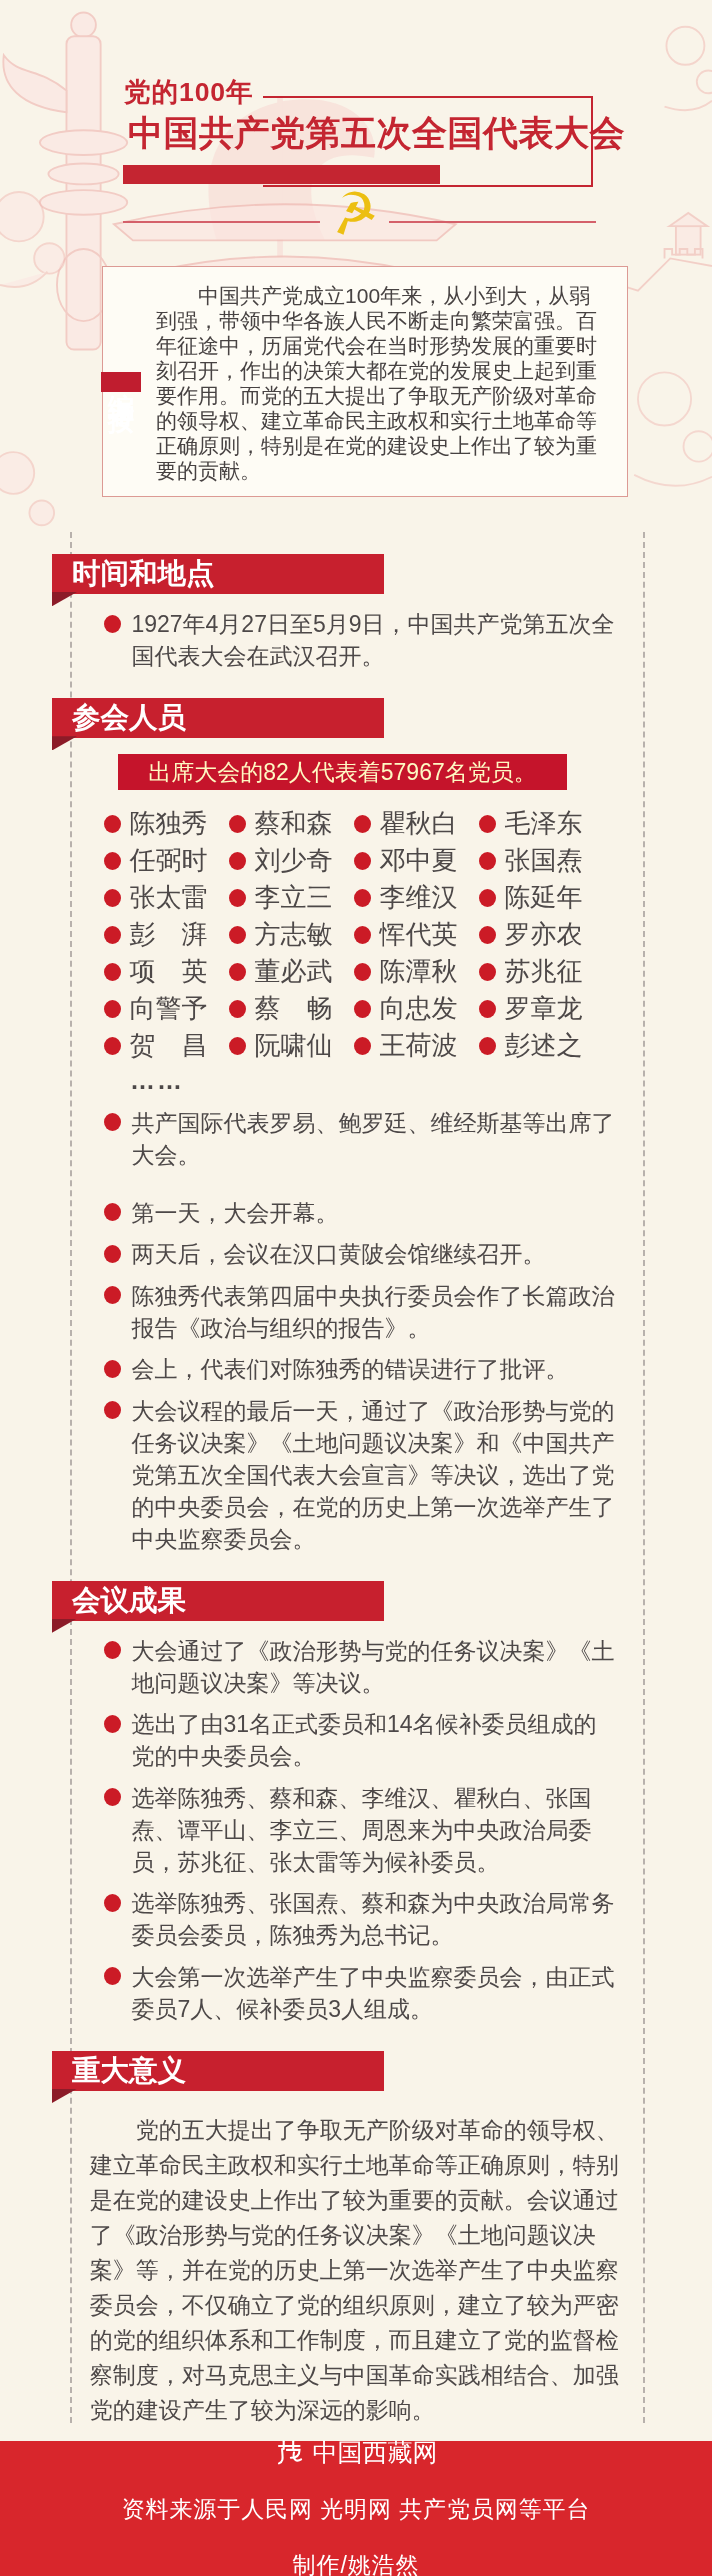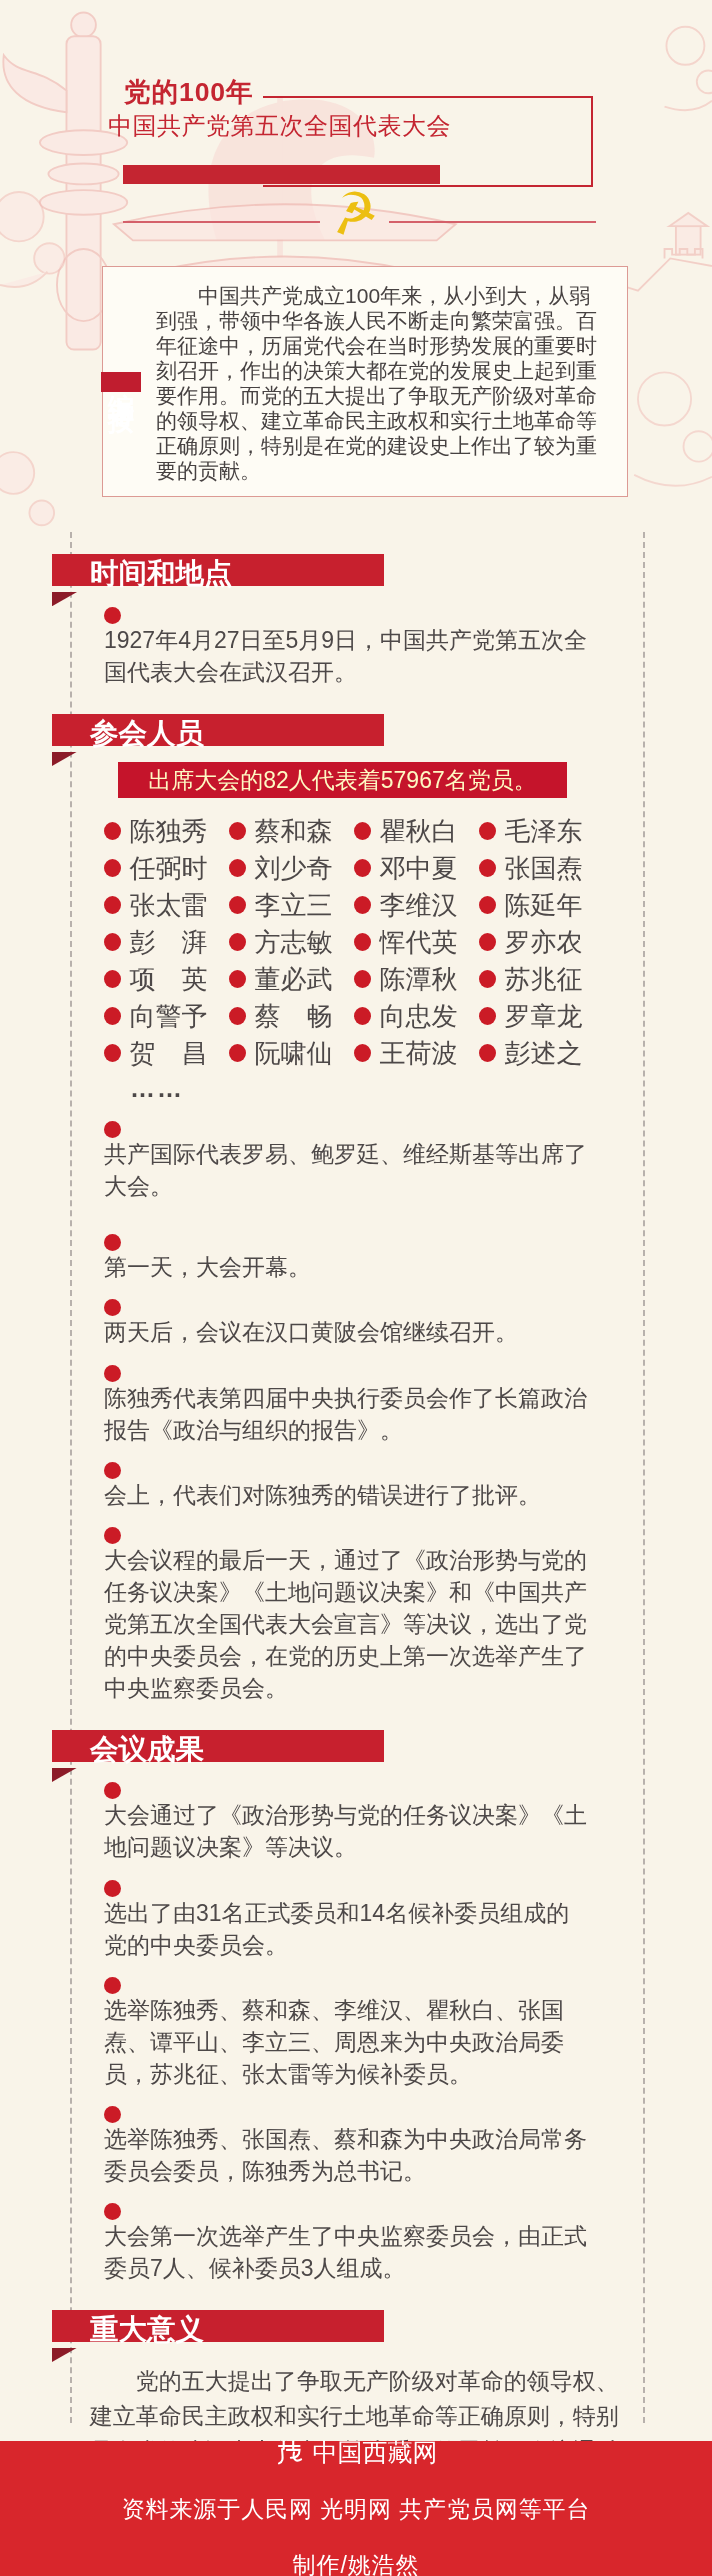--- a/index.html
+++ b/index.html
@@ -15,21 +15,21 @@
     color:var(--text);
   }
   .page{position:absolute;inset:0;}
   .decor{position:absolute;top:0;left:0;z-index:0;pointer-events:none;}
 
   
   .header{position:absolute;top:0;left:0;width:712px;height:271px;z-index:2;}
   .kicker{position:absolute;left:124px;top:74px;font-size:26.6px;font-weight:bold;color:var(--red);letter-spacing:0.9px;}
   .title-box{position:absolute;left:263px;top:96px;width:328px;height:87px;
     border-top:2.8px solid var(--red);border-right:2.8px solid var(--red);border-bottom:2.8px solid var(--red);}
-  .big-title{position:absolute;left:108px;top:110px;font-size:24px;font-weight:normal;color:var(--red);letter-spacing:0.5px;white-space:nowrap;}
+  .big-title{position:absolute;left:128px;top:110px;font-size:35px;font-weight:bold;color:var(--red);letter-spacing:0.5px;white-space:nowrap;}
   .title-bar{position:absolute;left:123px;top:165px;width:317px;height:19px;background:var(--red);}
   .divider-line{position:absolute;top:221px;height:1.9px;background:#d4606a;}
   .divider-line.left{left:123px;width:197px;}
   .divider-line.right{left:389px;width:207px;}
   .emblem{position:absolute;left:329px;top:186px;font-family:"DejaVu Sans",sans-serif;
     font-size:55px;line-height:55px;color:var(--gold);transform:rotate(-12deg);}
 
   
   .editor{position:absolute;left:102px;top:266px;width:526px;min-height:224px;z-index:2;
     display:flex;background:var(--box-bg);border:1.9px solid var(--box-border);box-sizing:border-box;align-items:center;}
@@ -38,26 +38,26 @@
   .editor-label{writing-mode:vertical-rl;color:#fff;font-size:26.6px;font-weight:bold;letter-spacing:6.6px;}
   .editor-text{padding:16px 17px 13.3px 15px;font-size:21px;line-height:25px;color:#474242;text-indent:2em;margin:0;}
 
   
   .dash{position:absolute;top:532px;height:1891px;width:0;border-left:2.8px dashed #847c7c;opacity:.55;z-index:1;}
   .dash.left{left:70px;} .dash.right{left:643px;}
 
   
   #sections{position:absolute;top:528px;left:0;width:712px;z-index:2;}
   .section{margin-top:26px;}
-  .banner{position:relative;margin-left:52px;width:332px;height:32px;background:var(--banner);
-    color:#fff;font-size:28.5px;font-weight:bold;line-height:38px;padding-left:38px;box-sizing:border-box;z-index:3;}
+  .banner{position:relative;margin-left:52px;width:332px;height:40px;background:var(--banner);
+    color:#fff;font-size:28.5px;font-weight:bold;line-height:38px;padding-left:20px;box-sizing:border-box;z-index:3;}
   .banner-fold{position:absolute;left:0;top:38px;width:25px;height:14.2px;background:var(--fold);
     clip-path:polygon(0 0,100% 0,0 100%);}
   .sec-body{margin:14.2px 0 0 104px;width:517px;}
-  .bullet-row{display:flex;align-items:flex-start;margin-bottom:9.5px;flex-direction:column;}
+  .bullet-row{display:flex;align-items:flex-start;margin-bottom:9.5px;}
   .dot{flex:0 0 17px;width:17px;height:18px;border-radius:50%;background:var(--dot);margin:6.6px 10.4px 0 0;}
   .bullet-text{font-size:23px;line-height:32px;color:var(--text);width:484px;}
   .highlight-box{display:inline-block;margin:1.9px 0 15px 14.2px;background:var(--highlight);color:#fef9c3;
     font-size:23px;line-height:36px;padding:0 30px;}
   .names-grid{display:grid;grid-template-columns:repeat(4,125px);grid-auto-rows:37px;margin-bottom:1.9px;}
   .name-item{display:flex;align-items:center;}
   .name-item .dot{margin:0 8.5px 0 0;}
   .name-label{font-size:26px;color:var(--text);white-space:pre;}
   .ellipsis{margin:0 0 11.4px 26px;font-size:25px;font-weight:bold;letter-spacing:1.9px;color:var(--text);}
   .paragraph{margin:22px 0 0 -14.2px;width:549px;font-size:23px;line-height:35px;text-indent:2em;color:var(--text);}

